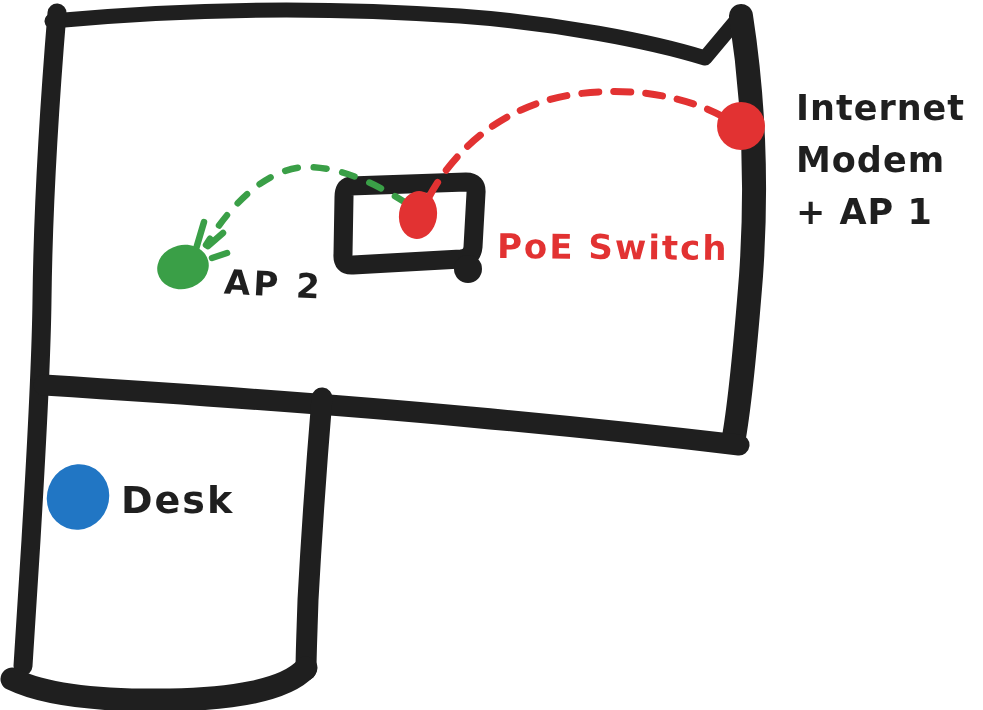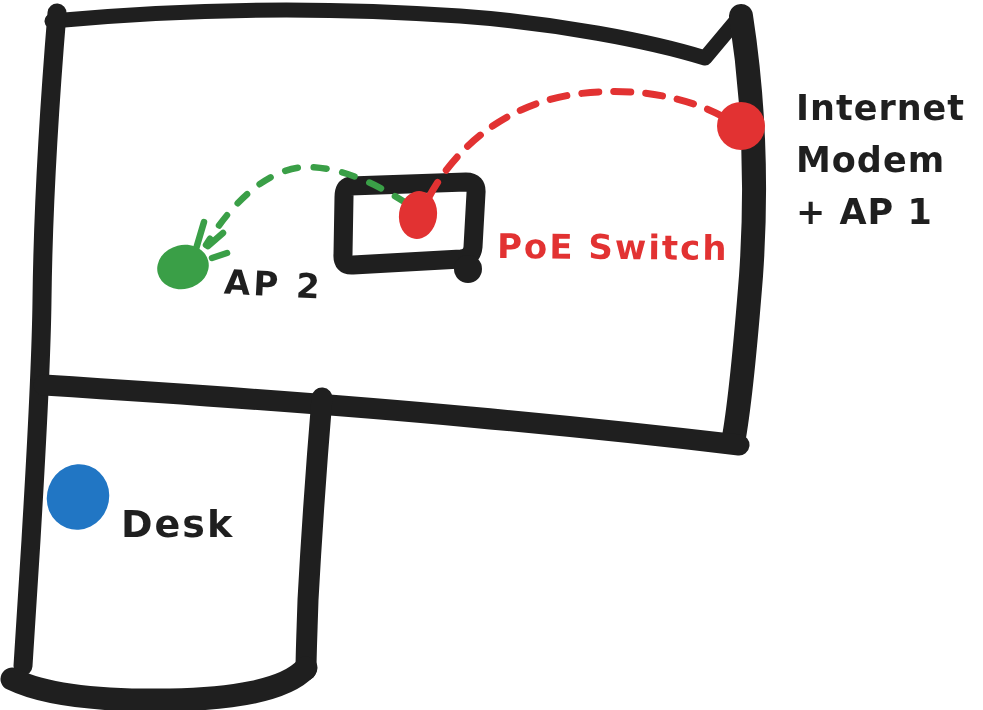--- a/index.html
+++ b/index.html
@@ -103,14 +103,14 @@
   </svg>
 
   <div class="label label-modem" style="color: rgb(31, 31, 31);">Internet
 Modem
 + AP 1</div>
 
   <div class="label label-poe" style="color: rgb(226, 50, 50);">PoE Switch</div>
 
   <div class="label label-ap2" style="color: rgb(31, 31, 31);">AP 2</div>
 
-  <div class="label label-desk" style="color: rgb(31, 31, 31); margin-top: 24px;">Desk</div>
+  <div class="label label-desk" style="color: rgb(31, 31, 31);">Desk</div>
 </div>
 
 </body></html>

